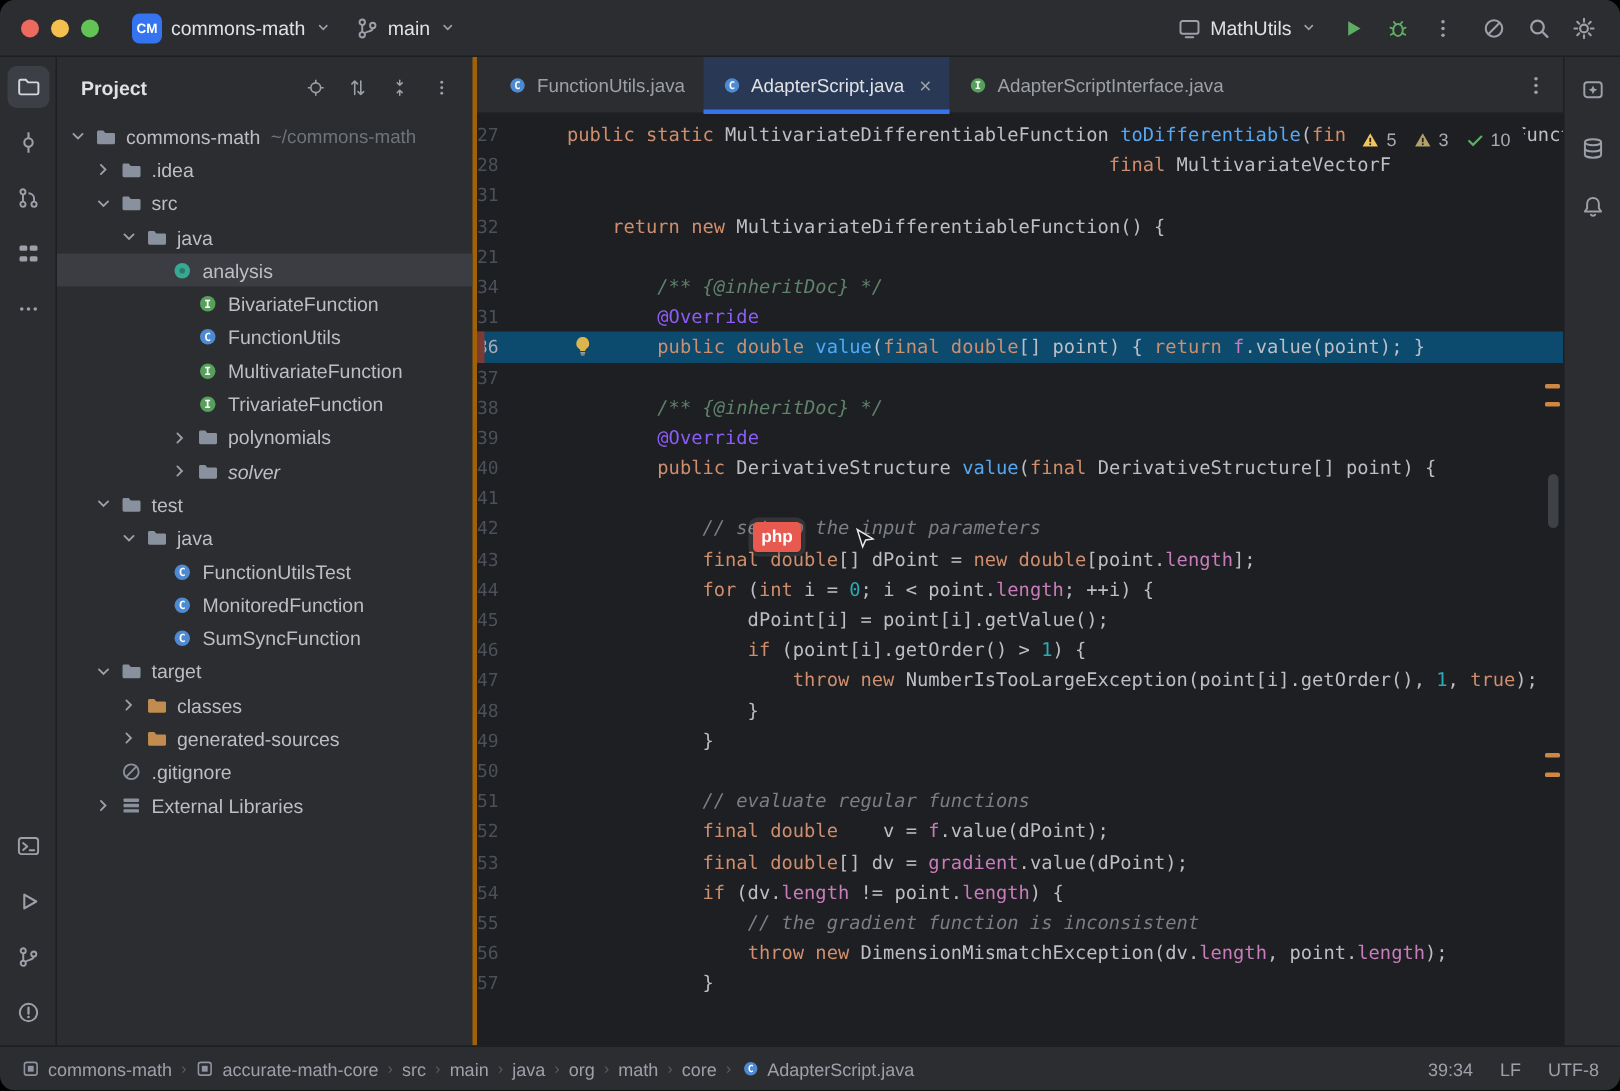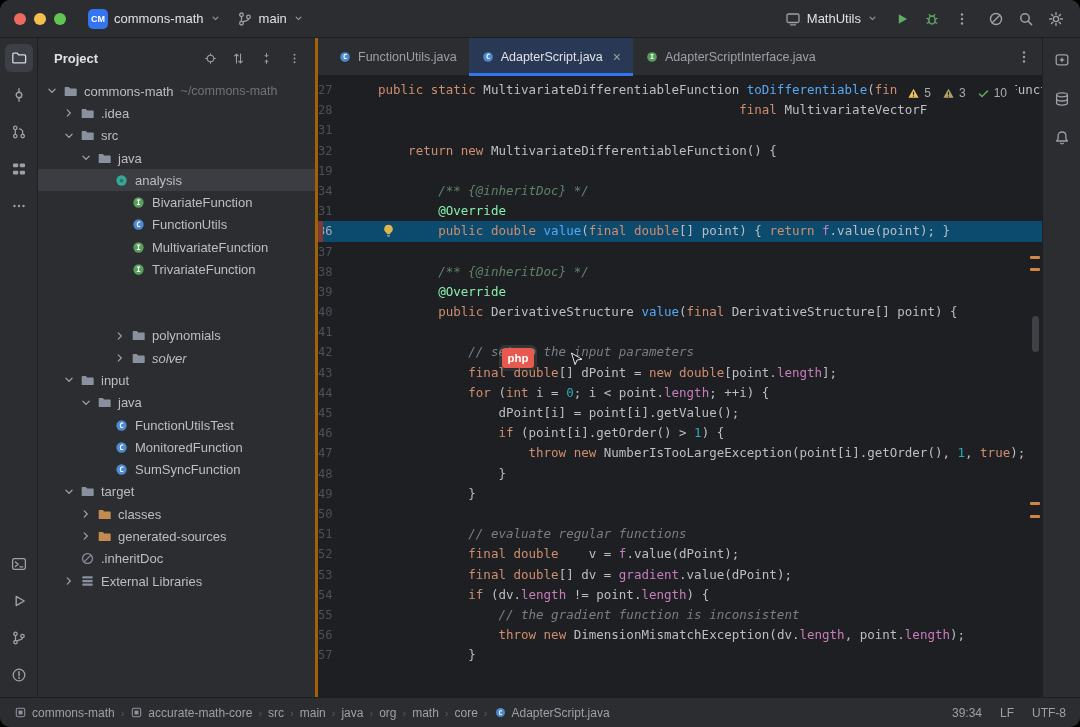--- a/index.html
+++ b/index.html
@@ -56,21 +56,21 @@
 
   .code-area{flex:1;position:relative;overflow:hidden;font-family:"DejaVu Sans Mono","Liberation Mono",monospace;font-size:12.5px;padding-top:4px;color:#bcbec4;}
   .code-row{display:flex;height:20.2px;line-height:20.2px;white-space:pre;position:relative;}
   .code-row.hl{background:#0c4a6e;}
   .ln{width:44px;flex:none;text-align:left;padding-right:16px;color:#4b5059;font-size:12px;}
   .code-row.hl .ln{color:#a8abb3;}
   .code-text{flex:none;}
   .tok-k{color:#cf8e6d}
   .tok-d{color:#bcbec4}
   .tok-m{color:#56a8f5}
-  .tok-a{color:#86efac}
+  .tok-a{color:#8b5cf6}
   .tok-c{color:#7a7e85;font-style:italic}
   .tok-dc{color:#5f826b;font-style:italic}
   .tok-n{color:#2aacb8}
   .tok-f{color:#c77dbb}
   .hl-mark{position:absolute;left:0;top:0;bottom:0;width:5px;background:#7a3b35;}
   .bulb{position:absolute;left:63px;top:2px;width:15px;height:15px;}
   .bulb svg{width:15px;height:15px;display:block;}
 
   .inspection-widget{position:absolute;top:7px;right:26px;display:flex;gap:11px;align-items:center;background:#1e1f22;padding:3px 9px;border-radius:5px;font-size:12px;color:#a8abb3;font-family:"Liberation Sans",sans-serif;}
   .insp{display:flex;align-items:center;gap:4px;}
@@ -428,21 +428,21 @@
           <div class="tree-row" style="padding-left: 74px;">
             <span class="tw-chev"></span>
             <span class="tw-icon icn">
               <svg viewBox="0 0 16 16">
                 <circle cx="8" cy="8" r="5.5" fill="#57a05c"></circle>
                 <text x="8" y="10.8" text-anchor="middle" font-size="8" font-weight="bold" fill="#fff" font-family="DejaVu Sans Mono,monospace">I</text>
               </svg>
             </span>
             <span class="tw-label">TrivariateFunction</span>
           </div>
-          <div class="tree-row" style="padding-left: 74px; margin-top: 44px;">
+          <div class="tree-row" style="padding-left: 74px;">
             <span class="tw-chev">
               <svg viewBox="0 0 16 16">
                 <path d="M6 4.5L9.5 8 6 11.5" fill="none" stroke="#9da0a8" stroke-width="1.4" stroke-linecap="round"></path>
               </svg>
             </span>
             <span class="tw-icon icn">
               <svg viewBox="0 0 16 16">
                 <path d="M1.8 4.2c0-.6.5-1 1-1h3.4l1.5 1.7h5.9c.6 0 1 .5 1 1v6c0 .6-.4 1-1 1H2.8c-.5 0-1-.4-1-1z" fill="#8a919e"></path>
               </svg>
             </span>
@@ -465,21 +465,21 @@
             <span class="tw-chev">
               <svg viewBox="0 0 16 16">
                 <path d="M4.5 6l3.5 3.5L11.5 6" fill="none" stroke="#9da0a8" stroke-width="1.4" stroke-linecap="round"></path>
               </svg>
             </span>
             <span class="tw-icon icn">
               <svg viewBox="0 0 16 16">
                 <path d="M1.8 4.2c0-.6.5-1 1-1h3.4l1.5 1.7h5.9c.6 0 1 .5 1 1v6c0 .6-.4 1-1 1H2.8c-.5 0-1-.4-1-1z" fill="#8a919e"></path>
               </svg>
             </span>
-            <span class="tw-label">input</span>
+            <span class="tw-label">test</span>
           </div>
           <div class="tree-row" style="padding-left: 40px;">
             <span class="tw-chev">
               <svg viewBox="0 0 16 16">
                 <path d="M4.5 6l3.5 3.5L11.5 6" fill="none" stroke="#9da0a8" stroke-width="1.4" stroke-linecap="round"></path>
               </svg>
             </span>
             <span class="tw-icon icn">
               <svg viewBox="0 0 16 16">
                 <path d="M1.8 4.2c0-.6.5-1 1-1h3.4l1.5 1.7h5.9c.6 0 1 .5 1 1v6c0 .6-.4 1-1 1H2.8c-.5 0-1-.4-1-1z" fill="#8a919e"></path>
@@ -557,21 +557,21 @@
             <span class="tw-label">generated-sources</span>
           </div>
           <div class="tree-row" style="padding-left: 23px;">
             <span class="tw-chev"></span>
             <span class="tw-icon icn">
               <svg viewBox="0 0 16 16">
                 <circle cx="8" cy="8" r="5.3" fill="none" stroke="#8a919e" stroke-width="1.3"></circle>
                 <path d="M4.6 11.4l6.8-6.8" stroke="#8a919e" stroke-width="1.3"></path>
               </svg>
             </span>
-            <span class="tw-label">.inheritDoc</span>
+            <span class="tw-label">.gitignore</span>
           </div>
           <div class="tree-row" style="padding-left: 23px;">
             <span class="tw-chev">
               <svg viewBox="0 0 16 16">
                 <path d="M6 4.5L9.5 8 6 11.5" fill="none" stroke="#9da0a8" stroke-width="1.4" stroke-linecap="round"></path>
               </svg>
             </span>
             <span class="tw-icon icn">
               <svg viewBox="0 0 16 16">
                 <g fill="#8a919e">
@@ -630,21 +630,21 @@
             </span>
           </span>
       </div>
 
       <div class="code-area">
         <div class="code-lines">
             <div class="code-row"><span class="ln">27</span><span class="code-text"><span class="tok-k">public static </span><span class="tok-d">MultivariateDifferentiableFunction </span><span class="tok-m">toDifferentiable</span><span class="tok-d">(</span><span class="tok-k">final </span><span class="tok-d">MultivariateFunction f,</span></span></div>
             <div class="code-row"><span class="ln">28</span><span class="code-text"><span class="tok-d">                                                </span><span class="tok-k">final </span><span class="tok-d">MultivariateVectorF</span></span></div>
             <div class="code-row"><span class="ln">31</span><span class="code-text"></span></div>
             <div class="code-row"><span class="ln">32</span><span class="code-text"><span class="tok-d">    </span><span class="tok-k">return new </span><span class="tok-d">MultivariateDifferentiableFunction() {</span></span></div>
-            <div class="code-row"><span class="ln">19</span><span class="code-text"></span></div>
+            <div class="code-row"><span class="ln">21</span><span class="code-text"></span></div>
             <div class="code-row"><span class="ln">34</span><span class="code-text"><span class="tok-d">        </span><span class="tok-dc">/** {@inheritDoc} */</span></span></div>
             <div class="code-row"><span class="ln">31</span><span class="code-text"><span class="tok-d">        </span><span class="tok-a">@Override</span></span></div>
             <div class="code-row hl"><span class="hl-mark"></span><span class="bulb icn"><svg viewBox="0 0 16 16">
                   <path d="M8 1.8a4.6 4.6 0 0 1 2.4 8.5c-.4.3-.6.6-.6 1v.4H6.2v-.4c0-.4-.2-.7-.6-1A4.6 4.6 0 0 1 8 1.8z" fill="#dcb54e"></path>
                   <rect x="6.2" y="12.4" width="3.6" height="1.2" rx=".5" fill="#9da0a8"></rect>
                   <rect x="6.6" y="14" width="2.8" height="1" rx=".5" fill="#9da0a8"></rect>
                 </svg></span><span class="ln">36</span><span class="code-text"><span class="tok-d">        </span><span class="tok-k">public double </span><span class="tok-m">value</span><span class="tok-d">(</span><span class="tok-k">final double</span><span class="tok-d">[] point) { </span><span class="tok-k">return </span><span class="tok-f">f</span><span class="tok-d">.value(point); }</span></span></div>
             <div class="code-row"><span class="ln">37</span><span class="code-text"></span></div>
             <div class="code-row"><span class="ln">38</span><span class="code-text"><span class="tok-d">        </span><span class="tok-dc">/** {@inheritDoc} */</span></span></div>
             <div class="code-row"><span class="ln">39</span><span class="code-text"><span class="tok-d">        </span><span class="tok-a">@Override</span></span></div>

